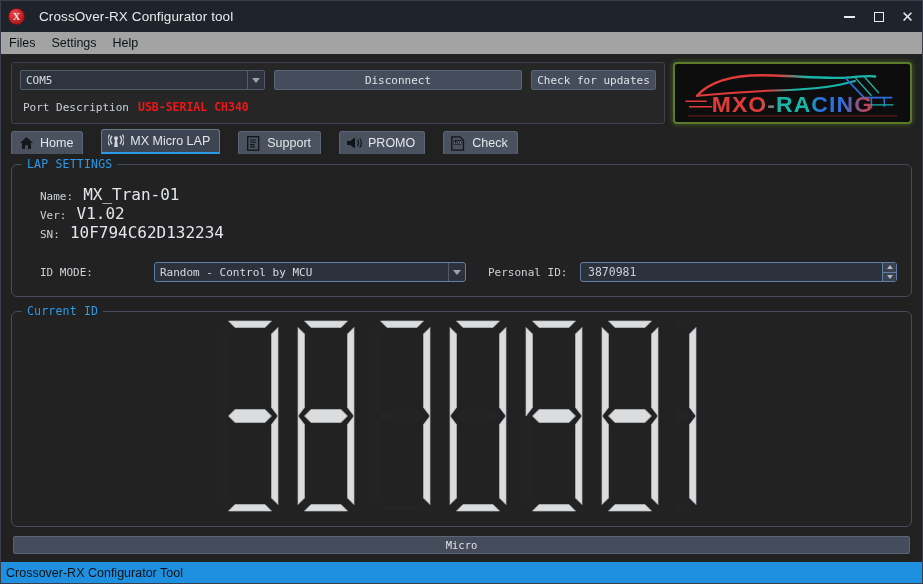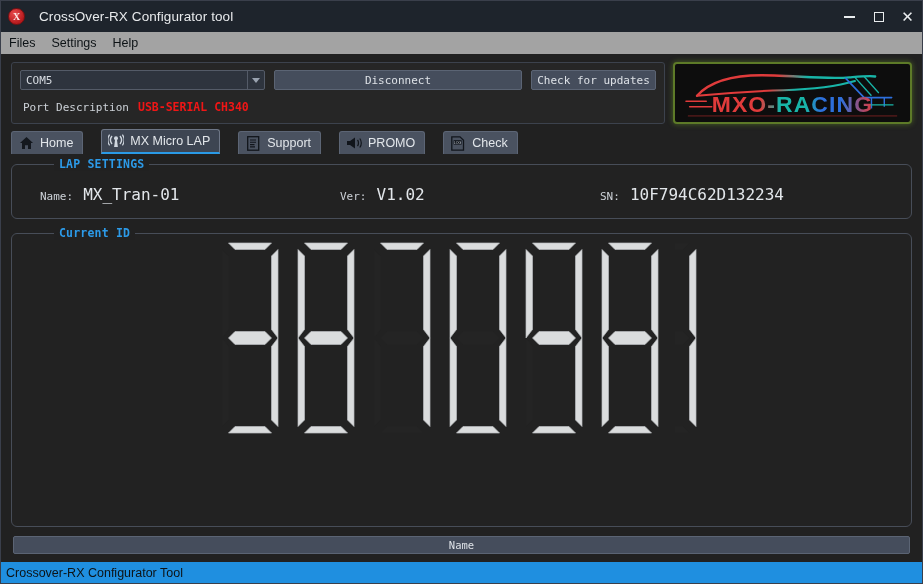--- a/index.html
+++ b/index.html
@@ -195,29 +195,29 @@
     background: #222222;
   }
   .grp-title {
     position: absolute;
     top: -8px; left: 10px;
     background: #212121;
     padding: 0 5px;
     color: #2c9ae8;
     font-family: "DejaVu Sans Mono", monospace;
     font-size: 11.5px;
-    font-weight: bold;
+    font-weight: normal;
     letter-spacing: .2px;
-    margin-left: 32px;
   }
   .grp-lap { padding: 20px 14px 14px 14px; }
 
   .info-row {
     display: flex; align-items: flex-start;
     padding-left: 14px;
+    flex-direction: column;
   }
   .info-cell { display: flex; align-items: baseline; gap: 10px; }
   .info-cell.c1 { width: 300px; }
   .info-cell.c2 { width: 260px; }
   .val-mono { color: #e2e6ea; font-family: "DejaVu Sans Mono", monospace; font-size: 16px; }
 
   .mode-row {
     display: flex; align-items: center;
     margin-top: 20px;
     padding-left: 14px;
@@ -451,20 +451,41 @@
         <div class="info-cell c2">
           <span class="lbl-mono">Ver:</span>
           <span class="val-mono">V1.02</span>
         </div>
         <div class="info-cell">
           <span class="lbl-mono">SN:</span>
           <span class="val-mono">10F794C62D132234</span>
         </div>
       </div>
 
+      <div class="mode-row">
+        <span class="lbl-mono mode-label">ID MODE:</span>
+        <div class="combo-mode">
+          <span class="combo-value">Random - Control by MCU</span>
+          <span class="combo-arrow">
+              <i class="caret-down"></i>
+            </span>
+        </div>
+        <span class="lbl-mono pid-label">Personal ID:</span>
+        <div class="spin">
+          <span class="spin-value">3870981</span>
+          <span class="spin-btns">
+            <span class="spin-b">
+                <i class="caret-up-s"></i>
+              </span>
+            <span class="spin-b">
+                <i class="caret-down-s"></i>
+              </span>
+          </span>
+        </div>
+      </div>
     </div>
 
     <div class="grp grp-cur">
       <div class="grp-title">Current ID</div>
       <div class="seg-display" id="seg-display">
           <svg width="62" height="196" viewBox="0 0 62 196">
             <path d="M9.5,3 L52.5,3 L46,9.5 L16,9.5 Z" fill="#dadcdd" stroke="#b9bcbe" stroke-width="0.7"></path>
             <path d="M59,9.5 L59,98 L52.5,89.5 L52.5,16 Z" fill="#dadcdd" stroke="#b9bcbe" stroke-width="0.7"></path>
             <path d="M59,98 L59,186.5 L52.5,180 L52.5,106.5 Z" fill="#dadcdd" stroke="#b9bcbe" stroke-width="0.7"></path>
             <path d="M16,186.5 L46,186.5 L52.5,193 L9.5,193 Z" fill="#dadcdd" stroke="#b9bcbe" stroke-width="0.7"></path>
@@ -523,20 +544,20 @@
             <path d="M59,98 L59,186.5 L52.5,180 L52.5,106.5 Z" fill="#dadcdd" stroke="#b9bcbe" stroke-width="0.7"></path>
             <path d="M16,186.5 L46,186.5 L52.5,193 L9.5,193 Z" fill="#242424" stroke="#242424" stroke-width="0.7"></path>
             <path d="M3,98 L9.5,106.5 L9.5,180 L3,186.5 Z" fill="#242424" stroke="#242424" stroke-width="0.7"></path>
             <path d="M3,9.5 L9.5,16 L9.5,89.5 L3,98 Z" fill="#242424" stroke="#242424" stroke-width="0.7"></path>
             <path d="M9.5,98 L16,91.5 L46,91.5 L52.5,98 L46,104.5 L16,104.5 Z" fill="#242424" stroke="#242424" stroke-width="0.7"></path>
           </svg>
         </div>
     </div>
 
     <div class="save-wrap">
-      <div class="btn-save">Name</div>
+      <div class="btn-save">Micro</div>
     </div>
   </div>
 
   <div class="statusbar">
     <span>Crossover-RX Configurator Tool</span>
   </div>
 </div>
 
 </body></html>

